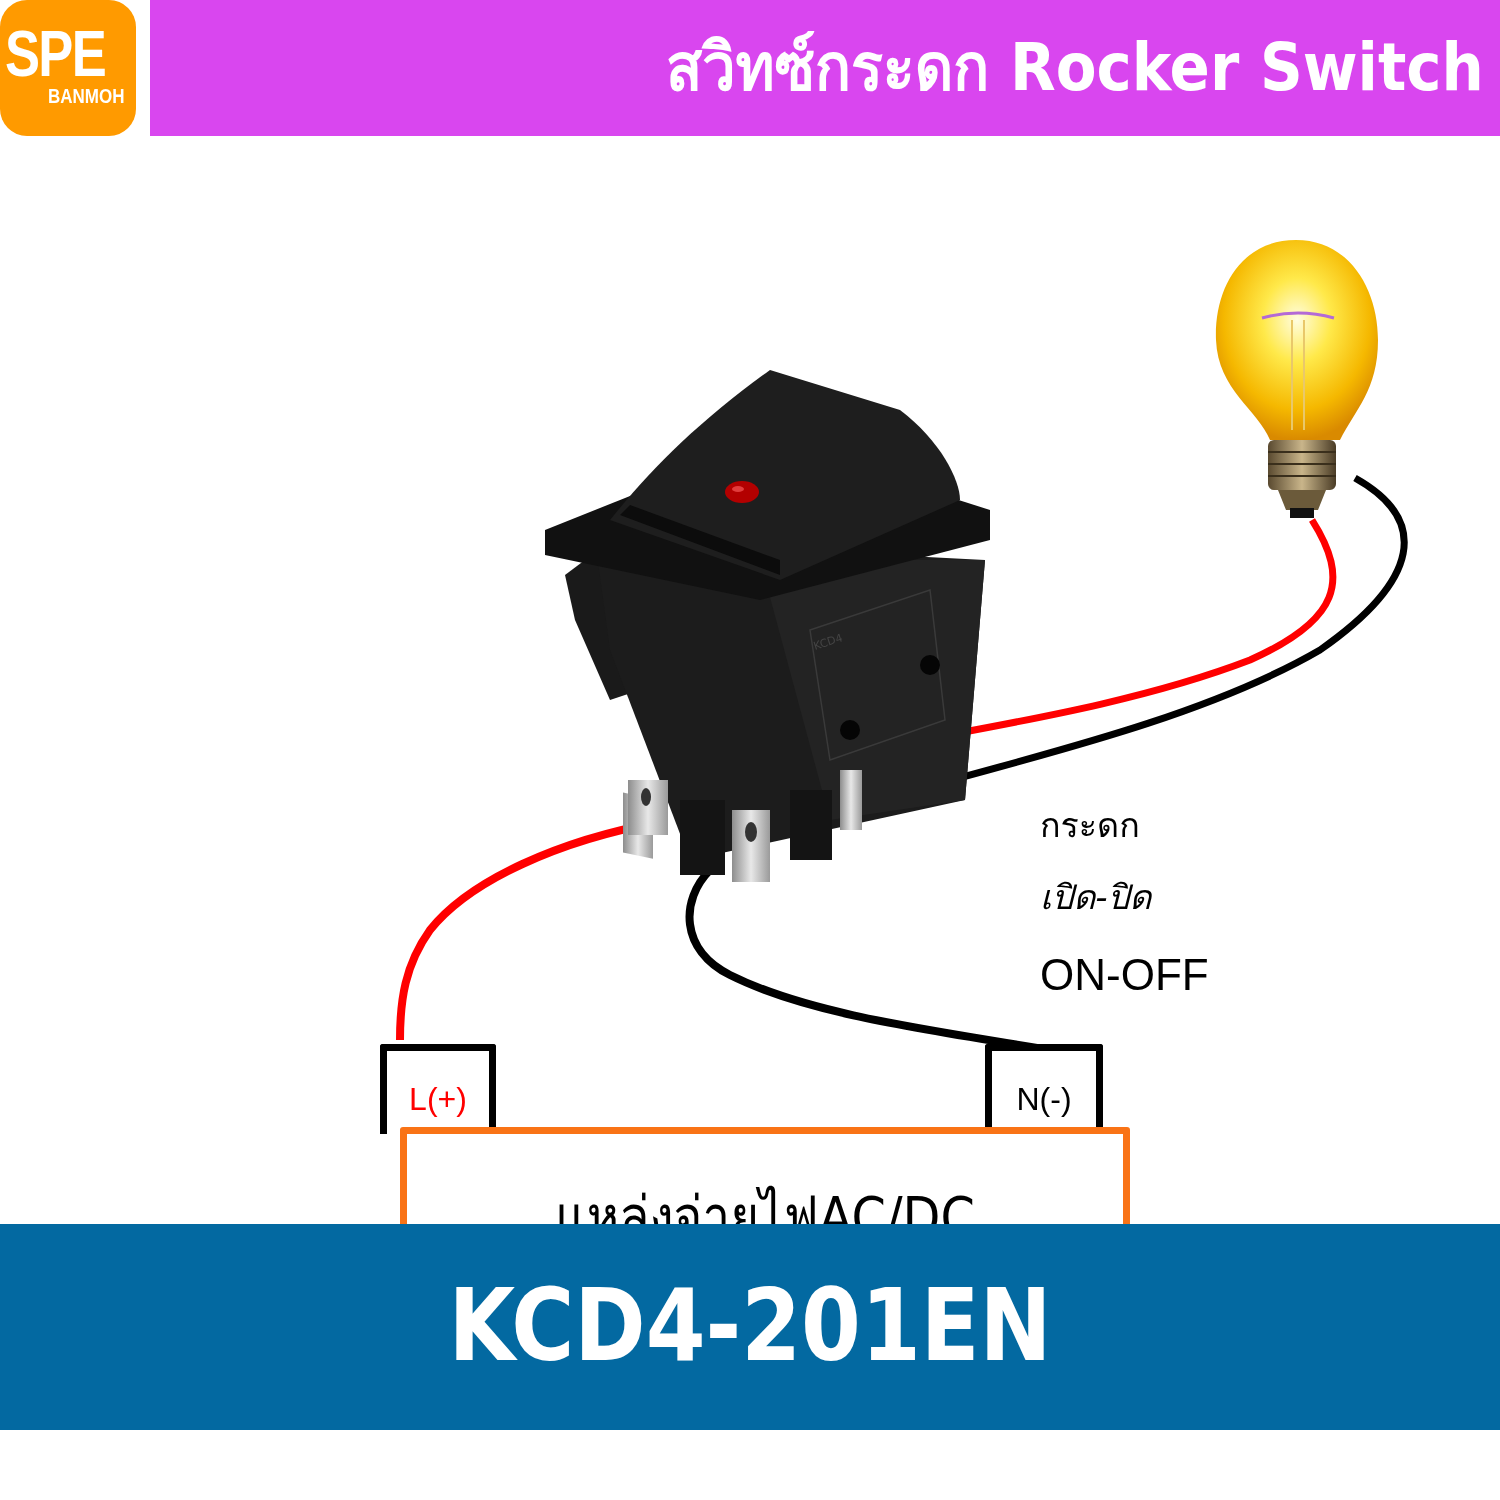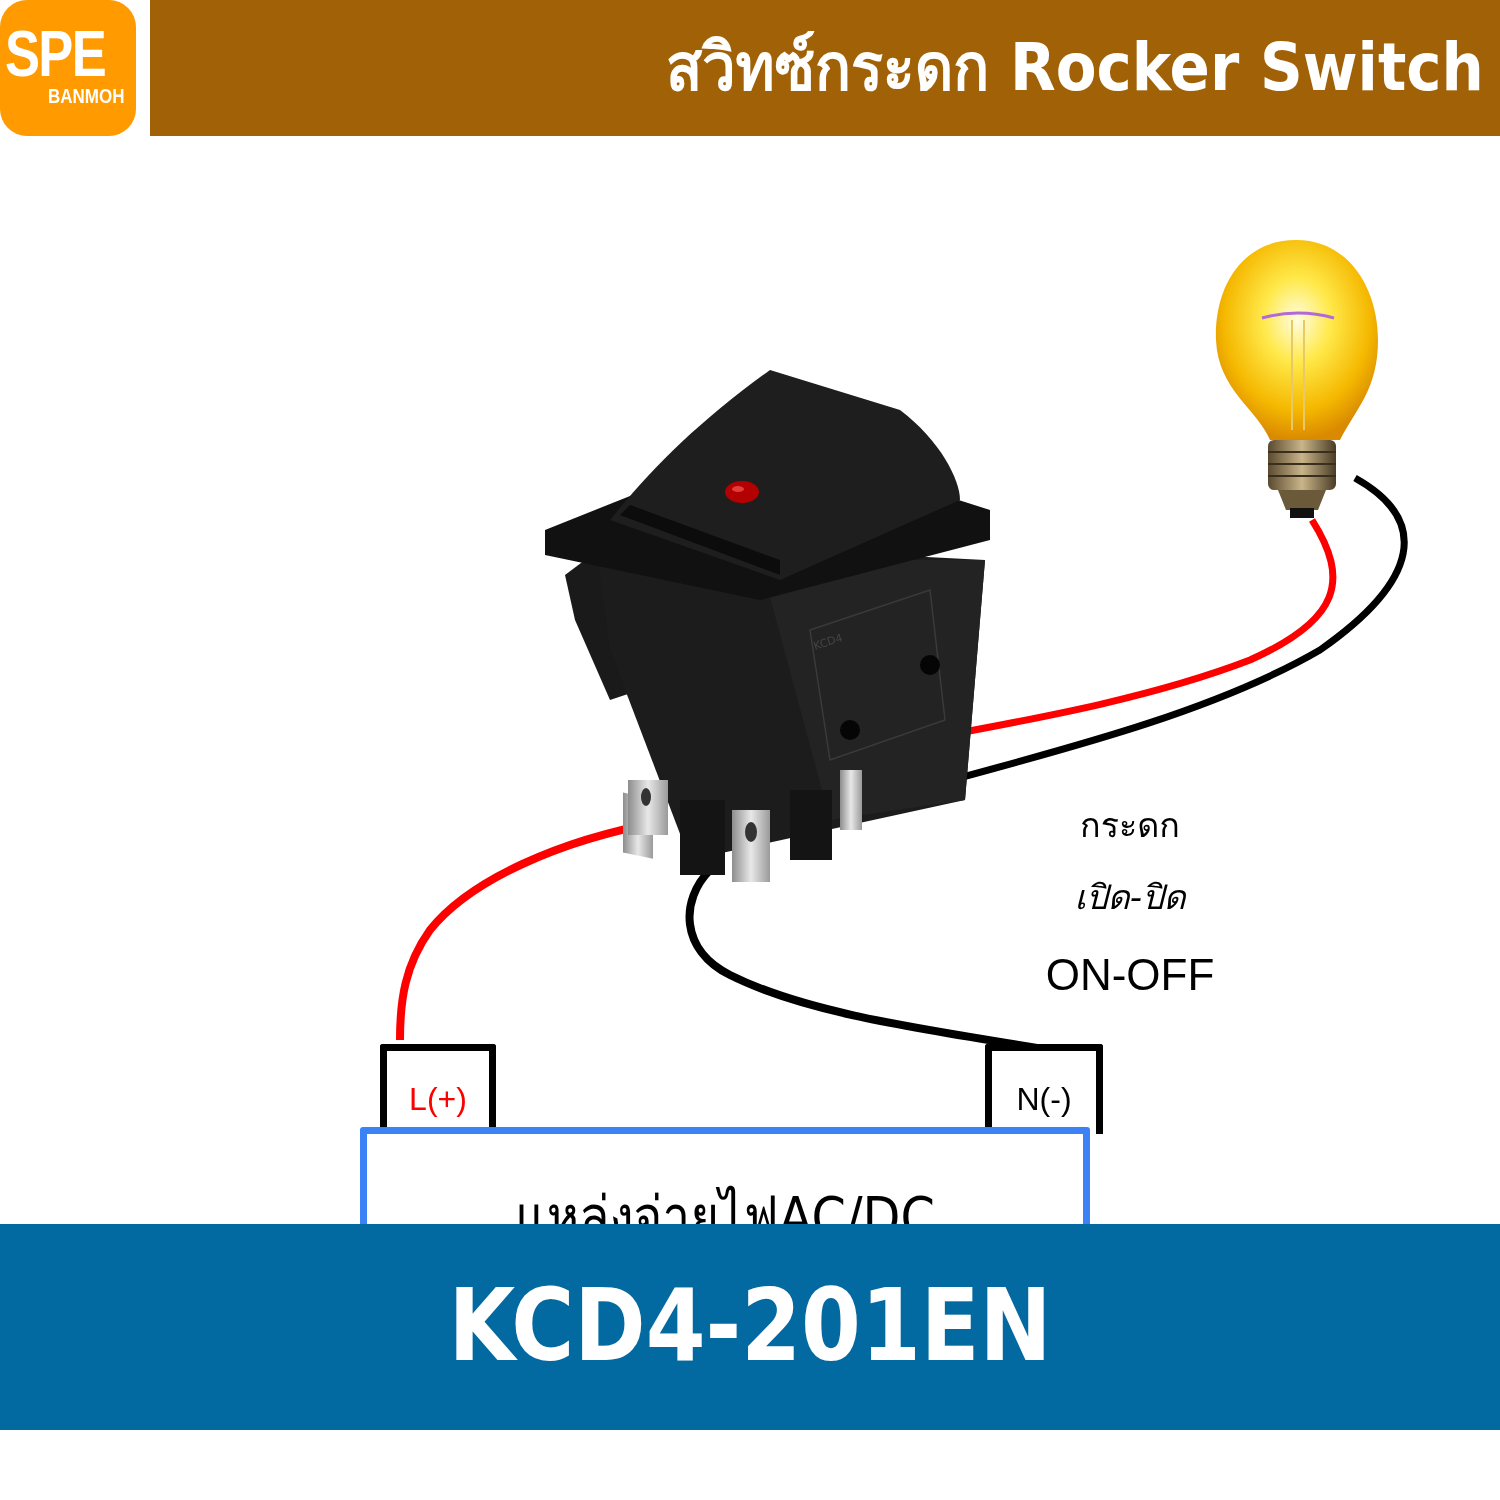--- a/index.html
+++ b/index.html
@@ -2,31 +2,31 @@
 <html><head>
   <meta charset="utf-8">
   <style>
     html, body { margin: 0; padding: 0; background: #ffffff; }
     body { width: 1500px; height: 1500px; position: relative; overflow: hidden; font-family: "Liberation Sans", sans-serif; }
 
     .logo-box { position: absolute; left: 0; top: 0; width: 136px; height: 136px; background: #ff9a00; border-radius: 27px; }
     .logo-main { position: absolute; left: 5px; top: 22px; color: #fff; font-family: "Liberation Sans", sans-serif; font-weight: bold; font-size: 64px; line-height: 64px; letter-spacing: -2px; transform: scaleX(0.82); transform-origin: left top; }
     .logo-sub { position: absolute; left: 48px; top: 86px; color: #fff; font-weight: bold; font-size: 20px; line-height: 20px; transform: scaleX(0.85); transform-origin: left top; }
 
-    .title-bar { position: absolute; left: 150px; top: 0; width: 1350px; height: 136px; background: #a16207; }
+    .title-bar { position: absolute; left: 150px; top: 0; width: 1350px; height: 136px; background: #d946ef; }
     .title-text { position: absolute; right: 16px; top: 30px; color: #fff; font-family: "DejaVu Sans", sans-serif; font-weight: bold; font-size: 66px; line-height: 76px; white-space: nowrap; transform: scaleX(0.9); transform-origin: right top; }
 
     .diagram { position: absolute; left: 0; top: 0; width: 1500px; height: 1300px; }
 
-    .side-label { position: absolute; left: 1040px; width: 180px; text-align: center; color: #000; }
+    .side-label { position: absolute; left: 1040px; width: 180px; text-align: left; color: #000; }
     .label-1 { top: 798px; font-family: "DejaVu Sans", sans-serif; font-size: 34px; }
     .label-2 { top: 870px; font-family: "DejaVu Sans", sans-serif; font-size: 34px; font-style: italic; }
     .label-3 { top: 950px; font-size: 44px; }
 
-    .psu-body { position: absolute; left: 360px; top: 1127px; width: 716px; height: 145px; border: 7px solid #3b82f6; border-radius: 3px; background: #fff; }
+    .psu-body { position: absolute; left: 400px; top: 1127px; width: 716px; height: 145px; border: 7px solid #f97316; border-radius: 3px; background: #fff; }
     .psu-label { position: absolute; left: 0; right: 0; top: 38px; text-align: center; font-family: "DejaVu Sans", sans-serif; font-size: 56px; color: #000; transform: scaleX(0.88); }
     .term { position: absolute; top: 1044px; height: 83px; border: 7px solid #000; border-bottom: none; background: #fff; border-radius: 3px 3px 0 0; }
     .term-l { left: 380px; width: 102px; }
     .term-n { left: 985px; width: 104px; }
     .term-text { position: absolute; left: 0; right: 0; top: 30px; text-align: center; font-size: 32px; }
     .term-l .term-text { color: #ff0000; }
     .term-n .term-text { color: #000; }
 
     .footer { position: absolute; left: 0; top: 1224px; width: 1500px; height: 206px; background: #0369a1; }
     .footer-text { position: absolute; left: 0; right: 0; top: 42px; text-align: center; color: #fff; font-family: "DejaVu Sans", sans-serif; font-weight: bold; font-size: 100px; line-height: 120px; transform: scaleX(0.86); }

